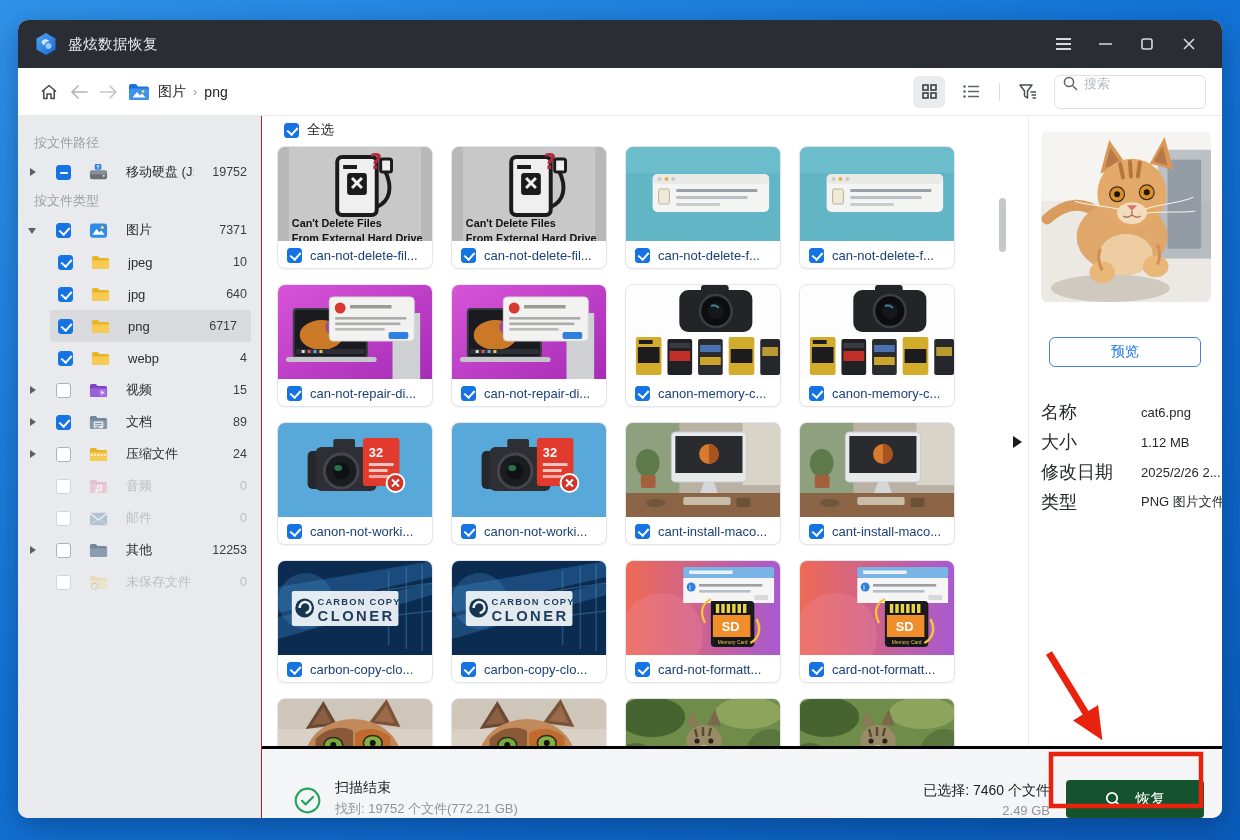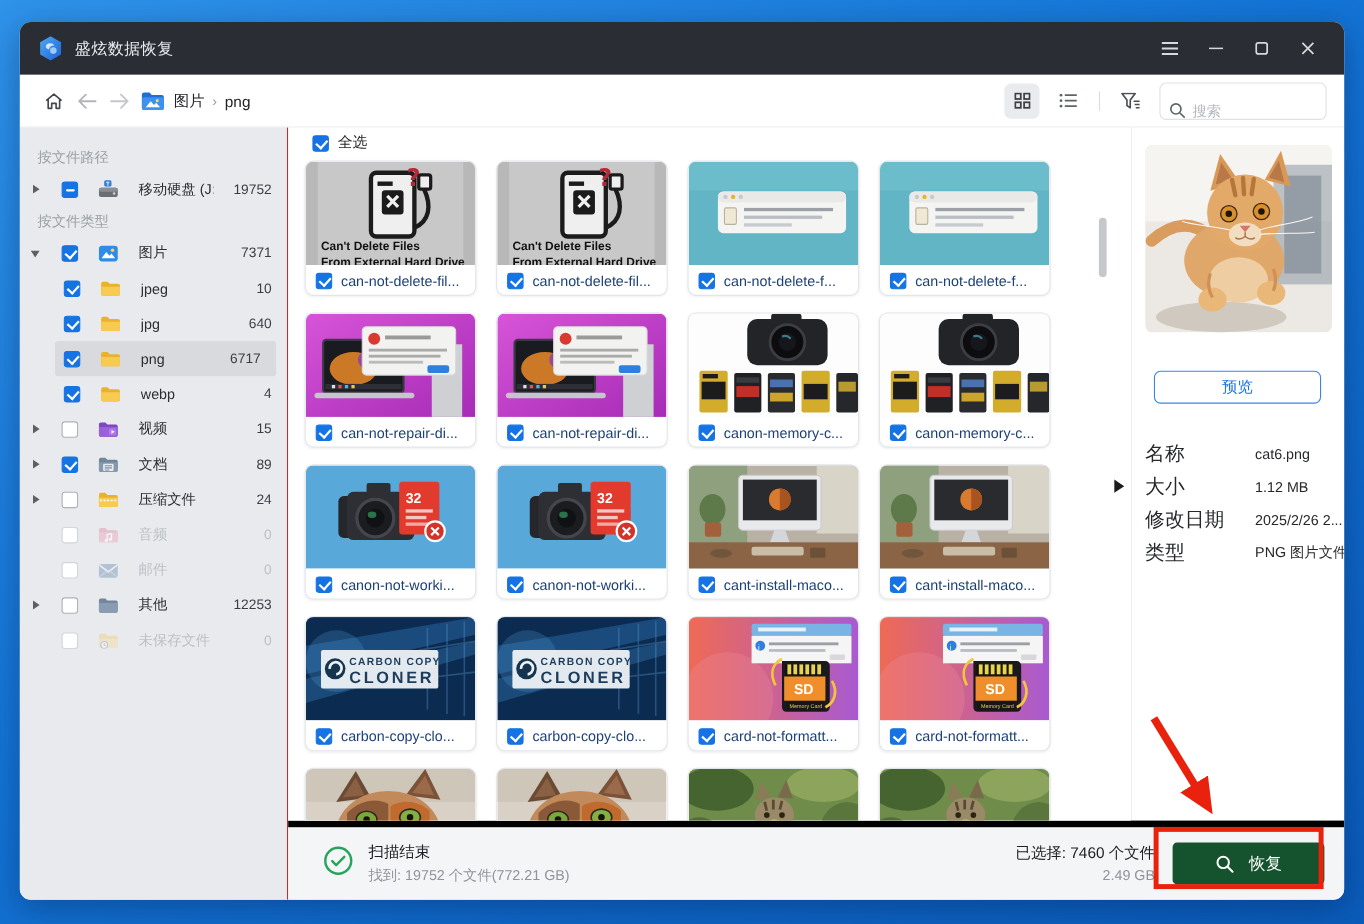--- a/index.html
+++ b/index.html
@@ -24,21 +24,21 @@
   .wc-btn svg { display:block; }
   
   .toolbar { height:48px; background:#fff; border-bottom:1px solid #e9eaec; display:flex; align-items:center; padding:0 16px; flex:0 0 auto; }
   .tb-icon { width:30px; height:30px; display:flex; align-items:center; justify-content:center; border-radius:5px; }
   .crumb-text { font-size:14px; color:#212327; margin:0 4px; }
   .crumb-sep { font-size:13px; color:#9aa0a6; margin:0 3px; }
   .tb-right { margin-left:auto; display:flex; align-items:center; gap:10px; }
   .view-btn { width:32px; height:32px; border-radius:6px; display:flex; align-items:center; justify-content:center; }
   .view-btn.active { background:#e9ebee; }
   .tb-divider { width:1px; height:18px; background:#dadce0; margin:0 2px; }
-  .search-box { width:152px; height:34px; border:1px solid #dfe1e5; border-radius:6px; display:flex; align-items:flex-end; padding:0 8px; gap:6px; background:#fff; }
+  .search-box { width:152px; height:34px; border:1px solid #dfe1e5; border-radius:6px; display:flex; align-items:flex-start; padding:0 8px; gap:6px; background:#fff; }
   .search-box input { border:none; outline:none; width:100px; font-size:13px; color:#202124; font-family:inherit; background:transparent; }
   .search-box input::placeholder { color:#b4b8bd; }
   
   .content { flex:1; display:flex; min-height:0; }
   .sidebar { width:244px; flex:0 0 244px; background:#e8eaed; padding-top:14px; font-size:13px; overflow:hidden; border-right:1px solid #b91c1c; }
   .right-col { flex:1; display:flex; flex-direction:column; min-width:0; }
   .center-row { flex:1; display:flex; min-height:0; }
   
   .side-header { height:26px; line-height:26px; padding-left:16px; color:#9ba0a7; font-size:13px; }
   .side-item { height:32px; display:flex; align-items:center; padding:0 14px 0 10px; gap:18px; cursor:pointer; }
@@ -73,21 +73,21 @@
   .collapse-arrow { position:absolute; right:6px; top:320px; width:0; height:0; border-left:9px solid #1c1c1c; border-top:6px solid transparent; border-bottom:6px solid transparent; cursor:pointer; }
   
   .preview { width:194px; flex:0 0 194px; border-left:1px solid #ededef; background:#fff; padding:15px 10px 0 12px; }
   .preview-img { width:170px; height:172px; border-radius:8px; overflow:hidden; }
   .preview-btn { margin:34px 0 12px 8px; width:152px; height:30px; border:1px solid #3d85dc; border-radius:6px; background:#fff; color:#1673e4; font-size:14px; font-family:inherit; cursor:pointer; display:flex; align-items:center; justify-content:center; }
   .details { margin-top:30px; }
   .detail-row { height:30px; display:flex; align-items:center; }
   .detail-row .dlabel { width:100px; flex:0 0 100px; font-size:18px; color:#26282c; }
   .detail-row .dvalue { font-size:13px; color:#26282c; white-space:nowrap; }
   
-  .statusbar { height:72px; flex:0 0 72px; background:#f4f5f7; border-top:6px solid #000000; display:flex; align-items:center; padding:0 18px 0 32px; }
+  .statusbar { height:72px; flex:0 0 72px; background:#f4f5f7; border-top:3px solid #000000; display:flex; align-items:flex-end; padding:0 18px 0 32px; }
   .status-texts { margin-left:14px; }
   .status-title { font-size:14px; color:#202225; margin-bottom:3px; }
   .status-detail { font-size:13px; color:#8f949b; }
   .sel-block { margin-left:auto; text-align:right; }
   .sel-line1 { font-size:14px; color:#202225; margin-bottom:3px; }
   .sel-line2 { font-size:13px; color:#8f949b; }
   .recover-btn { margin-left:16px; width:138px; height:38px; background:#14532d; border:none; border-radius:4px; color:#fff; font-size:15px; font-family:inherit; display:flex; align-items:center; justify-content:center; gap:14px; cursor:pointer; }
   
   .annotation { position:absolute; left:0; top:0; width:1240px; height:840px; pointer-events:none; z-index:50; }
 </style>

